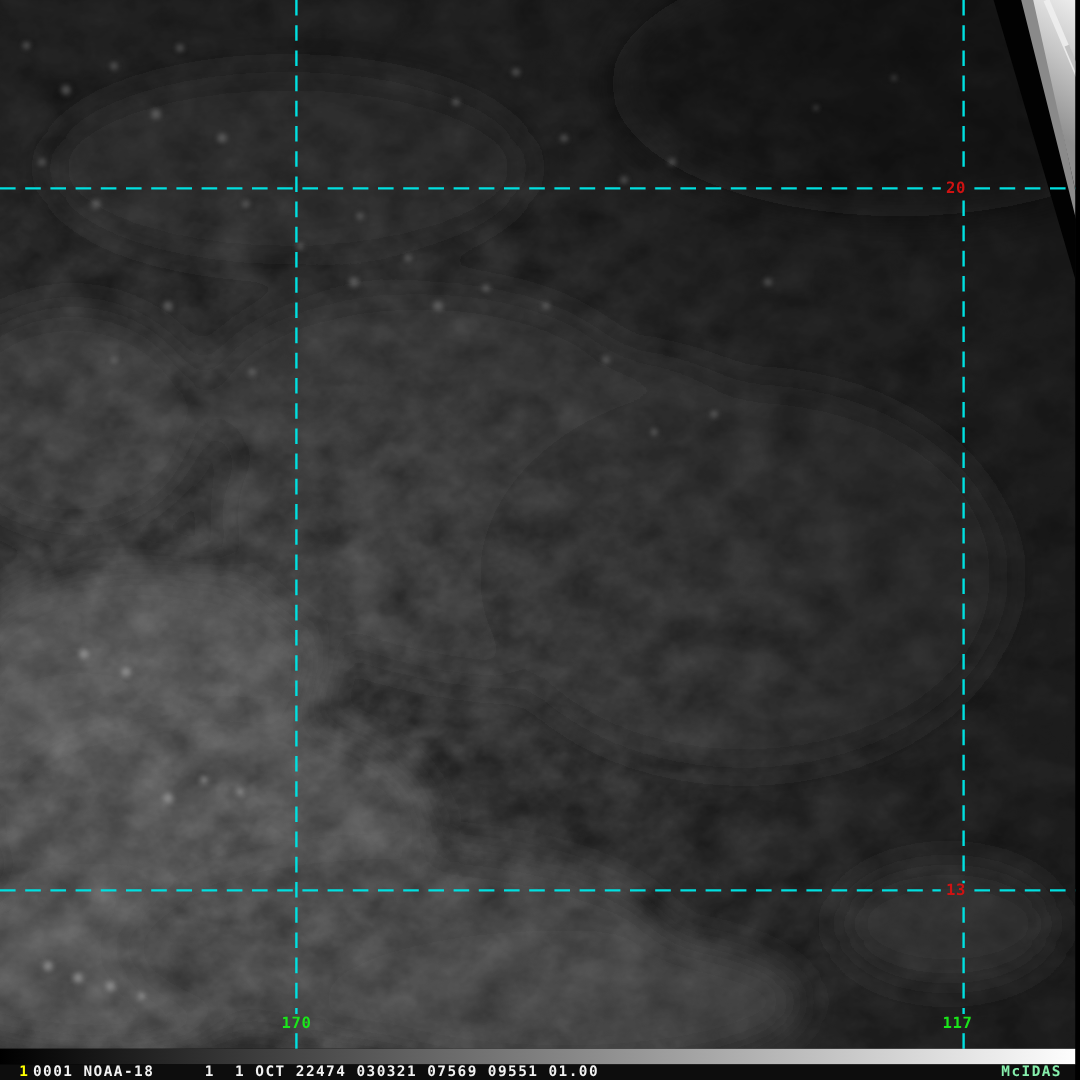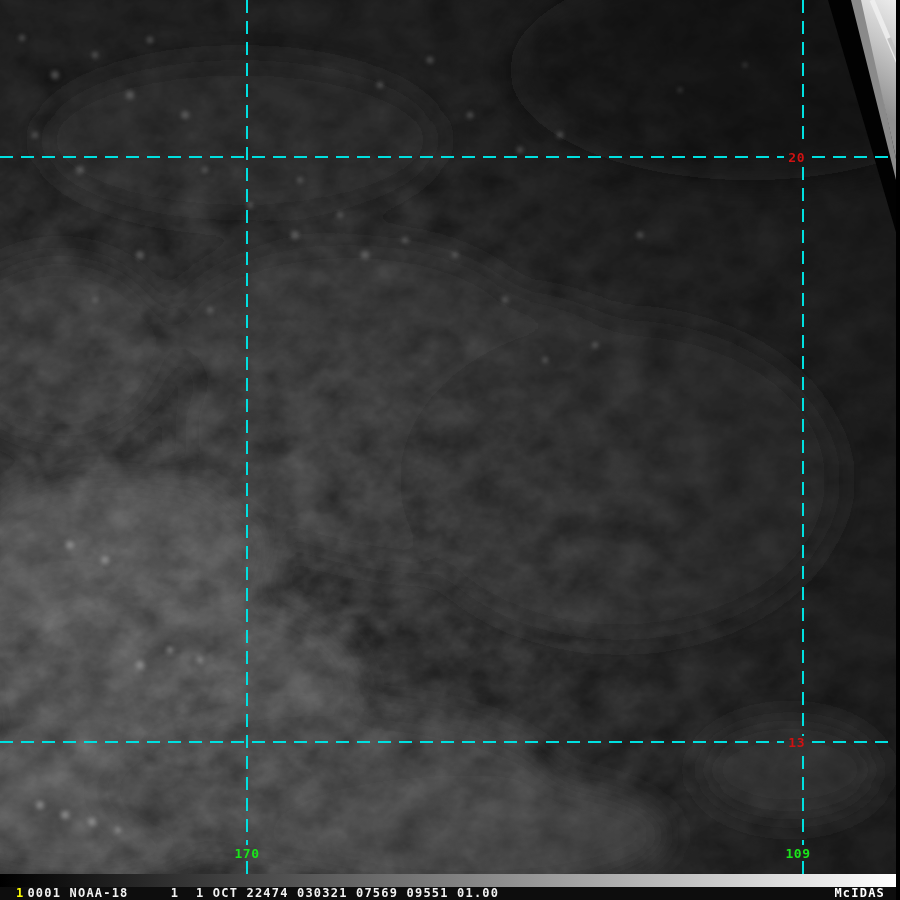--- a/index.html
+++ b/index.html
@@ -24,21 +24,21 @@
   .gray-strip{position:absolute;left:0;top:874px;width:900px;height:13px;
               background:linear-gradient(90deg,#000000 0%,#ffffff 100%);}
   
   .status-bar{position:absolute;left:0;top:887px;width:900px;height:13px;background:#0d0d0d;
               display:flex;align-items:center;justify-content:space-between;
               font:bold 12px "DejaVu Sans Mono","Liberation Mono",monospace;
               letter-spacing:1.2px;line-height:13px;}
   .status-left{display:flex;align-items:center;padding-left:16px;white-space:pre;}
   .frame-num{color:#ffff00;}
   .status-info{color:#f2f2f2;margin-left:3px;white-space:pre;}
-  .mcidas{color:#ffffff;padding-right:15px;}
+  .mcidas{color:#86efac;padding-right:15px;}
 </style>
 </head>
 <body>
 
 <div class="screen">
 
   <div class="satellite">
     <svg width="900" height="874" viewBox="0 0 900 874">
       <defs>
         <filter id="softblur" x="-40%" y="-40%" width="180%" height="180%">
@@ -156,21 +156,21 @@
       <line x1="803" y1="0" x2="803" y2="147"></line>
       <line x1="803" y1="167" x2="803" y2="736"></line>
       <line x1="803" y1="756" x2="803" y2="845"></line>
       <line x1="803" y1="861" x2="803" y2="881"></line>
     </g>
   </svg>
 
   <div class="grid-label lat-label lbl-lat-20">20</div>
   <div class="grid-label lat-label lbl-lat-15">13</div>
   <div class="grid-label lon-label lbl-lon-170">170</div>
-  <div class="grid-label lon-label lbl-lon-165">109</div>
+  <div class="grid-label lon-label lbl-lon-165">117</div>
 
   <div class="gray-strip"></div>
 
   <div class="status-bar">
     <div class="status-left">
       <span class="frame-num">1</span>
       <span class="status-info">0001 NOAA-18     1  1 OCT 22474 030321 07569 09551 01.00</span>
     </div>
     <div class="mcidas">McIDAS</div>
   </div>

